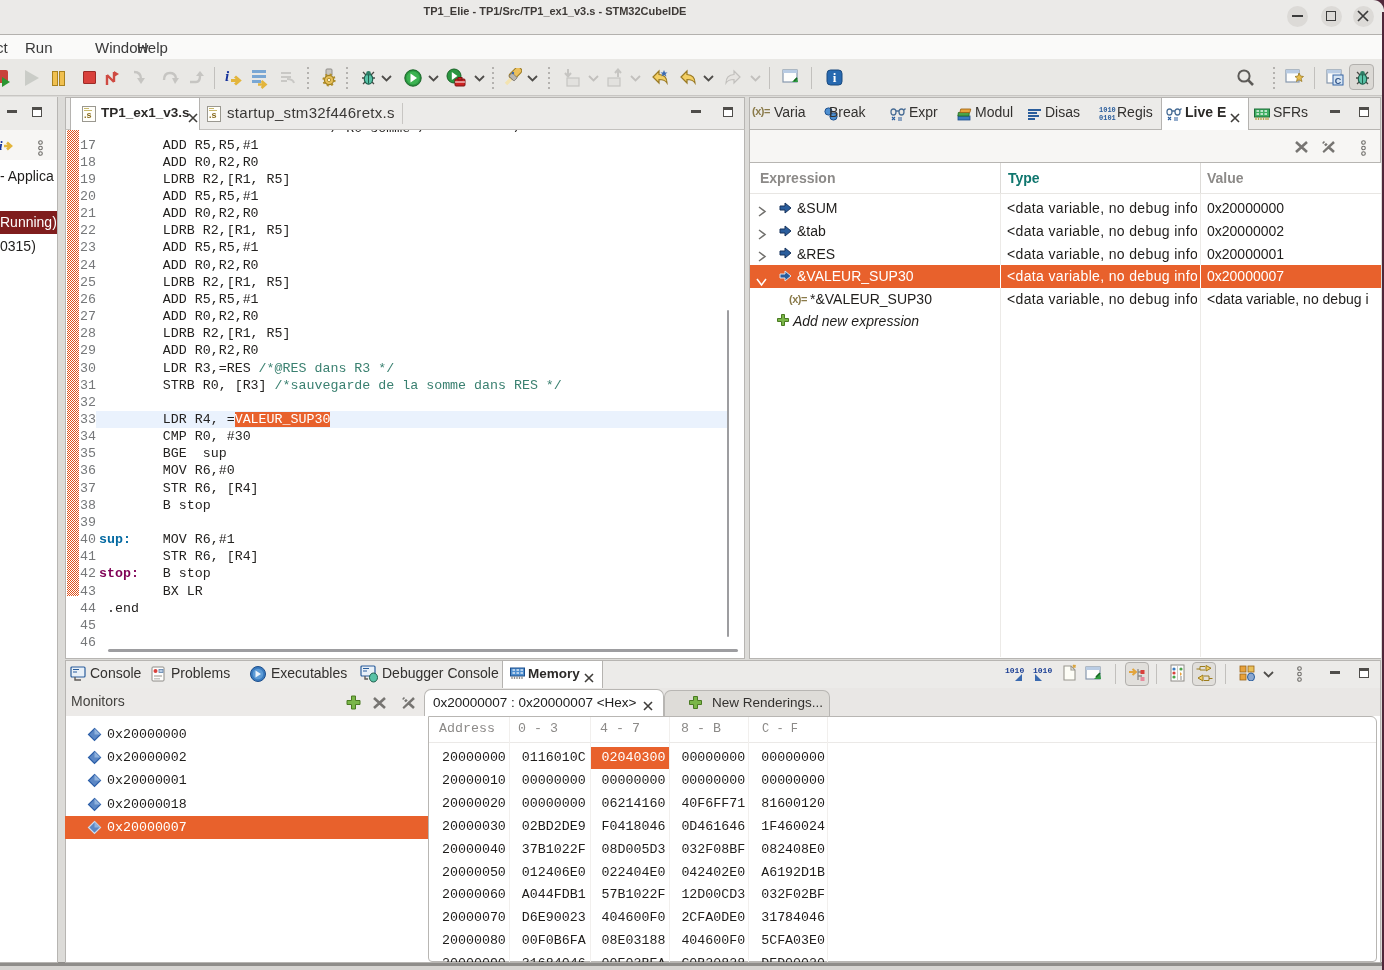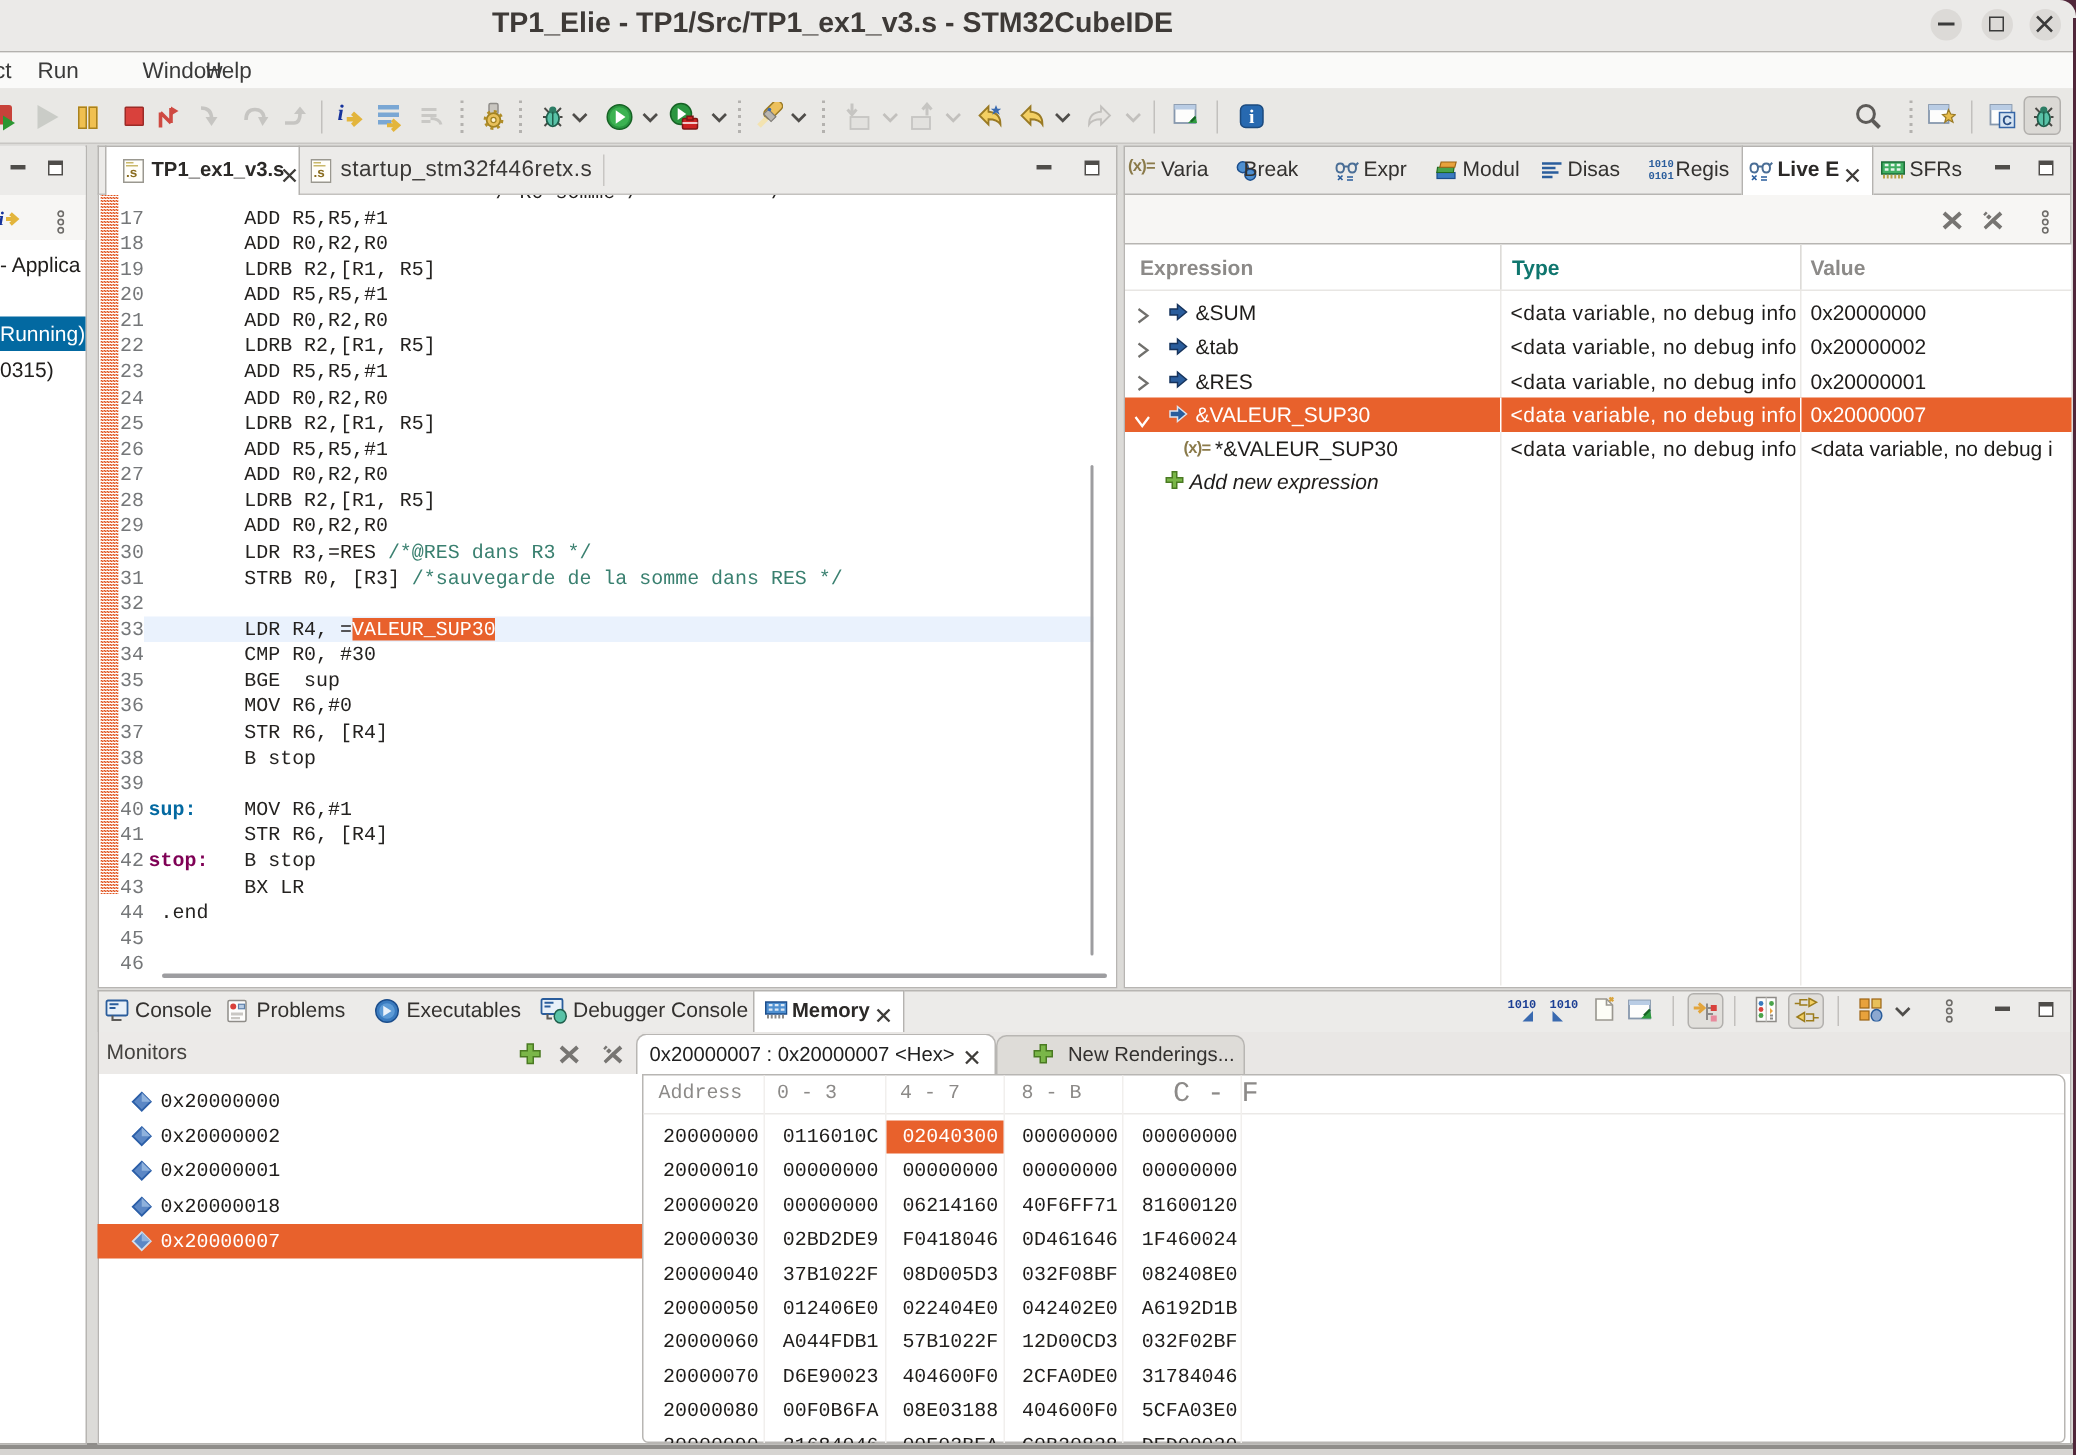--- a/index.html
+++ b/index.html
@@ -14,21 +14,21 @@
   .chev{position:absolute;width:9px;height:6px;}
   .chev svg{display:block;}
 </style>
 </head>
 <body>
 <div id="win">
 
   <div class="abs" style="left:0;top:0;width:1384px;height:16px;background:#50273a;"></div>
   <div class="abs" style="left:0;top:0;width:1384px;height:34px;background:#ebeae8;border-top-right-radius:11px;"></div>
   <div class="abs" style="left:0;top:34px;width:1384px;height:1px;background:#b3b1ae;"></div>
-  <div class="abs" style="left:0;top:5px;width:1110px;text-align:center;font-weight:bold;font-size:19px;color:#3e3a37;">TP1_Elie - TP1/Src/TP1_ex1_v3.s - STM32CubeIDE</div>
+  <div class="abs" style="left:0;top:5px;width:1110px;text-align:center;font-weight:bold;font-size:11px;color:#3e3a37;">TP1_Elie - TP1/Src/TP1_ex1_v3.s - STM32CubeIDE</div>
 
   <div class="abs" style="left:1286.5px;top:5.5px;width:21px;height:21px;border-radius:50%;background:#dcdad7;"></div>
   <div class="abs" style="left:1291.5px;top:14.5px;width:11px;height:2px;background:#3b3b3b;"></div>
   <div class="abs" style="left:1320.5px;top:5.5px;width:21px;height:21px;border-radius:50%;background:#dcdad7;"></div>
   <div class="abs" style="left:1326px;top:11px;width:8px;height:8px;border:1.6px solid #3b3b3b;"></div>
   <div class="abs" style="left:1352.5px;top:5.5px;width:21px;height:21px;border-radius:50%;background:#dcdad7;"></div>
   <div class="abs" style="left:1356px;top:9px;width:14px;height:14px;">
     <svg width="14" height="14">
         <path d="M2 2 L12 12 M12 2 L2 12" stroke="#3b3b3b" stroke-width="1.7"></path>
       </svg>
@@ -251,21 +251,21 @@
         </svg></div>
     <div class="abs" style="left:38px;top:140px;width:5px;height:16px;">
       <svg width="5" height="16">
           <circle cx="2.5" cy="2.5" r="1.8" fill="none" stroke="#6e6c69" stroke-width="1.1"></circle>
           <circle cx="2.5" cy="8" r="1.8" fill="none" stroke="#6e6c69" stroke-width="1.1"></circle>
           <circle cx="2.5" cy="13.5" r="1.8" fill="none" stroke="#6e6c69" stroke-width="1.1"></circle>
         </svg>
     </div>
 
     <div class="abs" style="left:0;top:168px;width:56px;height:18px;font-size:14px;color:#1f1d1b;overflow:hidden;">- Applica</div>
-    <div class="abs" style="left:0;top:211px;width:57px;height:23px;background:#0369a1;color:#ffffff;font-size:14px;line-height:23px;overflow:hidden;">Running)</div>
+    <div class="abs" style="left:0;top:211px;width:57px;height:23px;background:#7f1d1d;color:#ffffff;font-size:14px;line-height:23px;overflow:hidden;">Running)</div>
     <div class="abs" style="left:0;top:238px;width:56px;height:18px;font-size:14px;color:#1f1d1b;overflow:hidden;">0315)</div>
   </div>
 
   <div id="editor" class="abs" style="left:65px;top:97px;width:680px;height:562px;">
     <div class="abs" style="left:0;top:0;width:680px;height:562px;background:#ffffff;border:1px solid #b7b5b2;box-sizing:border-box;"></div>
     <div class="abs" style="left:0;top:0;width:680px;height:33px;background:#ecebe9;border:1px solid #b7b5b2;border-bottom:1px solid #c4c2bf;box-sizing:border-box;"></div>
 
     <div class="abs" style="left:5px;top:0;width:130px;height:33px;background:#ffffff;border:1px solid #b5b3b0;border-bottom:none;box-sizing:border-box;"></div>
     <div class="abs" style="left:17px;top:9px;"><svg width="14" height="16">
           <rect x="0.5" y="0.5" width="13" height="15" fill="#fffef9" stroke="#9a9890" stroke-width="1"></rect>
@@ -648,21 +648,21 @@
         </svg></div>
     <div class="abs" style="left:623px;top:35px;"><svg width="15" height="15">
           <path d="M5.5 1.5 L9.5 1.5 L9.5 5.5 L13.5 5.5 L13.5 9.5 L9.5 9.5 L9.5 13.5 L5.5 13.5 L5.5 9.5 L1.5 9.5 L1.5 5.5 L5.5 5.5 Z" fill="#7ab648" stroke="#4a7a22" stroke-width="1"></path>
         </svg></div>
     <div class="abs" style="left:647px;top:29px;height:27px;line-height:27px;font-size:13.5px;color:#33312f;">New Renderings...</div>
 
     <div class="abs mono" style="left:374px;top:56px;height:26px;line-height:26px;font-size:13.3px;color:#8c8a88;">Address</div>
     <div class="abs mono" style="left:453px;top:56px;height:26px;line-height:26px;font-size:13.3px;color:#8c8a88;">0 - 3</div>
     <div class="abs mono" style="left:535px;top:56px;height:26px;line-height:26px;font-size:13.3px;color:#8c8a88;">4 - 7</div>
     <div class="abs mono" style="left:616px;top:56px;height:26px;line-height:26px;font-size:13.3px;color:#8c8a88;">8 - B</div>
-    <div class="abs mono" style="left:697px;top:56px;height:26px;line-height:26px;font-size:19px;color:#8c8a88;margin-left:20px;">C - F</div>
+    <div class="abs mono" style="left:697px;top:56px;height:26px;line-height:26px;font-size:12px;color:#8c8a88;">C - F</div>
     <div class="abs" style="left:364px;top:82px;width:947px;height:1px;background:#ebe9e7;"></div>
     <div class="abs" style="left:444px;top:57px;width:1px;height:245px;background:#f1efed;"></div>
     <div class="abs" style="left:525px;top:57px;width:1px;height:245px;background:#f1efed;"></div>
     <div class="abs" style="left:603.7px;top:57px;width:1px;height:245px;background:#f1efed;"></div>
     <div class="abs" style="left:682.6px;top:57px;width:1px;height:245px;background:#f1efed;"></div>
     <div class="abs" style="left:761.5px;top:57px;width:1px;height:245px;background:#f1efed;"></div>
 
     <div class="abs" style="left:525.5px;top:87px;width:78px;height:22px;background:#e8612c;"></div>
 
     <div id="memrows" class="abs" style="left:363px;top:87px;width:948px;height:215px;overflow:hidden;">

